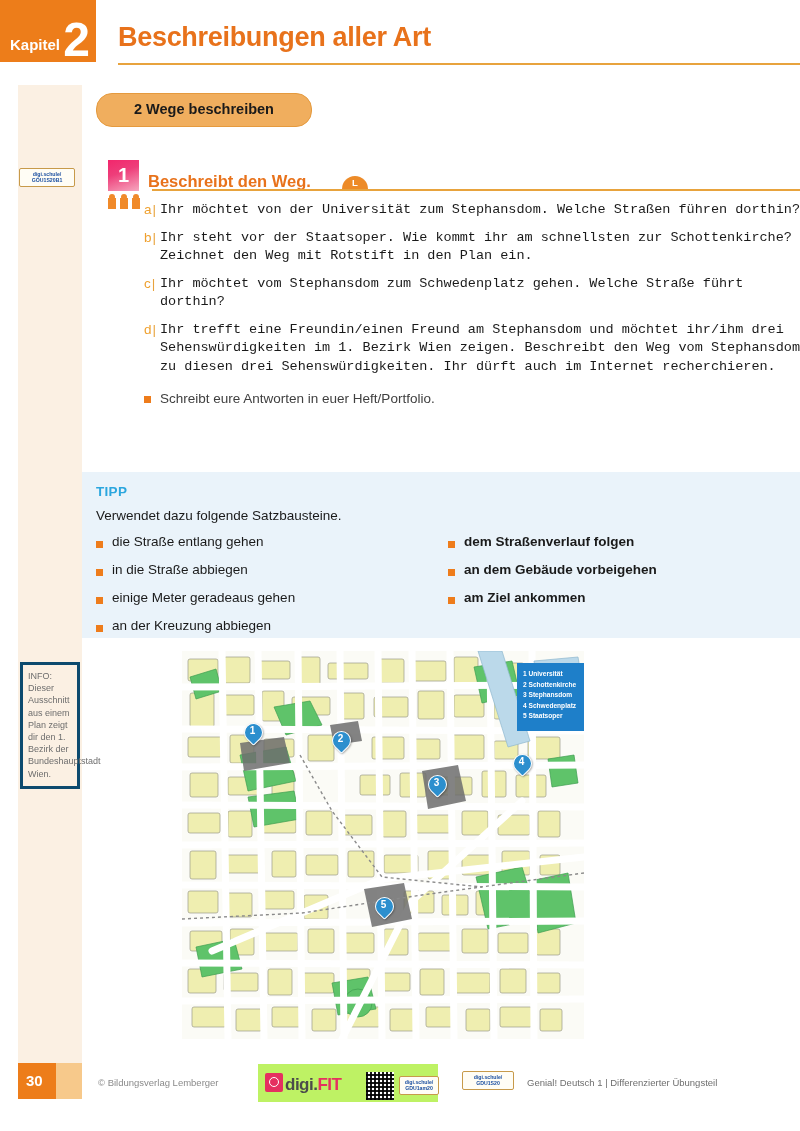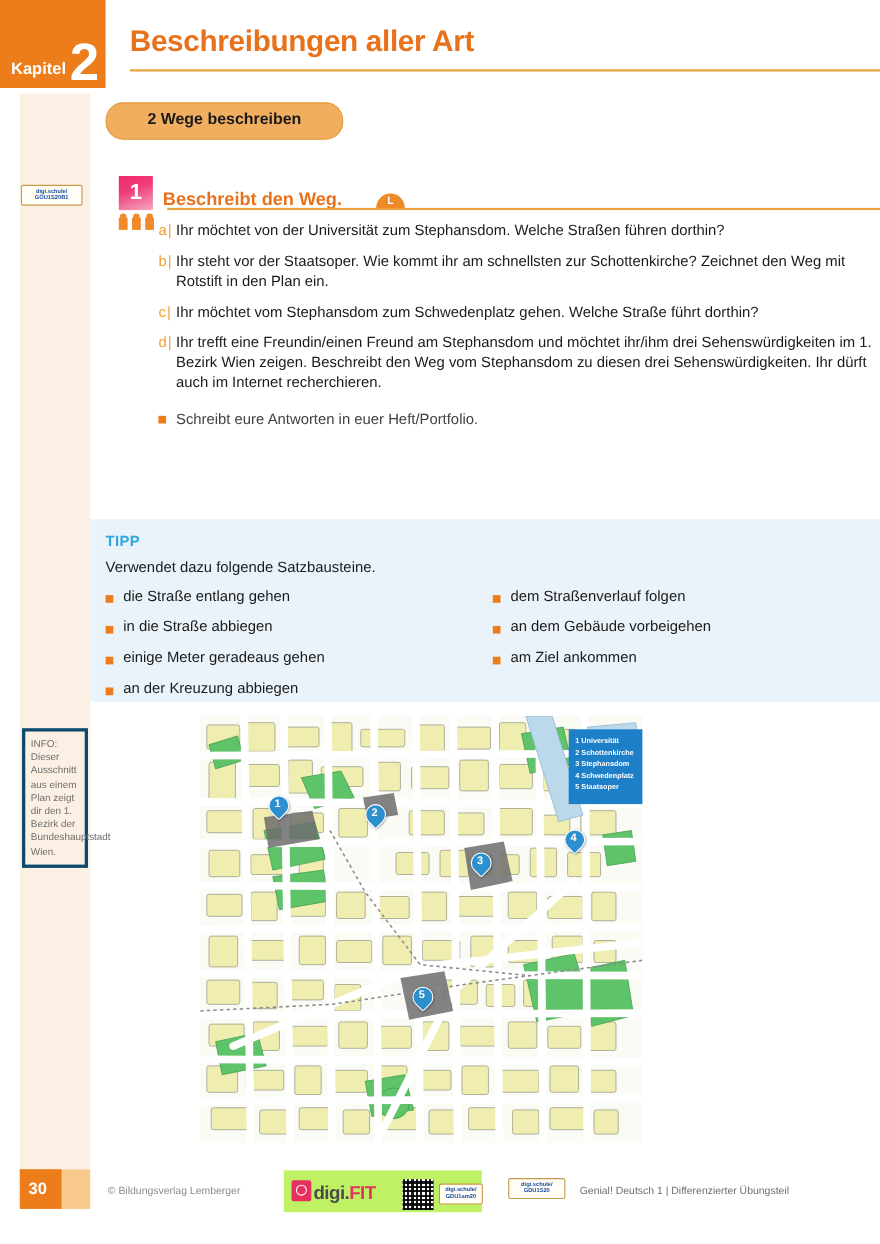--- a/index.html
+++ b/index.html
@@ -5,21 +5,21 @@
   html,body{margin:0;padding:0;}
   body{
     width:800px;height:1131px;background:#ffffff;
     font-family:"Liberation Sans", sans-serif;
     position:relative;overflow:hidden;
   }
   .page{position:absolute;inset:0;}
 
   
   .kapitel-block{
-    position:absolute;left:0;top:0;width:96px;height:80px;
+    position:absolute;left:0;top:0;width:96px;height:62px;
     background:#ED7D1A;
   }
   .kapitel-word{
     position:absolute;left:10px;bottom:9px;
     color:#ffffff;font-size:15px;font-weight:700;letter-spacing:0px;
   }
   .kapitel-num{
     position:absolute;right:6px;bottom:-2px;
     color:#ffffff;font-size:48px;font-weight:700;line-height:48px;
   }
@@ -108,21 +108,21 @@
   }
 
   .items{position:absolute;left:144px;top:201px;width:656px;}
   .item{position:relative;display:flex;margin-bottom:9px;}
   .item-letter{
     color:#EFA02E;font-size:13.5px;font-weight:400;
     width:16px;flex:0 0 16px;padding-top:1px;
   }
   .item-letter::after{content:"|";color:#E8A33D;margin-left:1px;}
   .item-text{
-    color:#1A1A1A;font-size:13.5px;line-height:18.5px;flex:1;
+    color:#1A1A1A;font-size:13.5px;line-height:18.5px;flex:1;font-family:Liberation Mono, monospace;
   }
   .sq-item{position:relative;display:flex;margin-top:14px;}
   .sq{
     width:7px;height:7px;background:#EE7C1B;flex:0 0 7px;
     margin-top:6px;margin-right:9px;
   }
   .sq-text{color:#404040;font-size:13.5px;line-height:18.5px;}
 
   
   .tipp{
@@ -133,21 +133,21 @@
     position:absolute;left:14px;top:12px;
     color:#2BA6DE;font-size:13.5px;font-weight:700;letter-spacing:0.3px;
   }
   .tipp-sub{
     position:absolute;left:14px;top:36px;
     color:#1A1A1A;font-size:13.5px;
   }
   .tipp-cols{position:absolute;left:14px;top:62px;right:10px;}
   .tipp-col{position:absolute;top:0;}
   .tipp-col.c1{left:0px;width:350px;}
-  .tipp-col.c2{left:352px;width:350px;}
+  .tipp-col.c2{left:352px;width:350px;font-weight:bold;}
   .tline{display:flex;align-items:center;margin-bottom:12px;}
   .tline .sq{margin-top:5px;margin-right:9px;}
   .tline span{color:#1A1A1A;font-size:13.5px;line-height:16px;}
 
   
   .mapwrap{
     position:absolute;left:182px;top:651px;width:402px;height:388px;
     background:#F7F7F2;overflow:hidden;
   }
   .map-svg{position:absolute;inset:0;width:100%;height:100%;}

